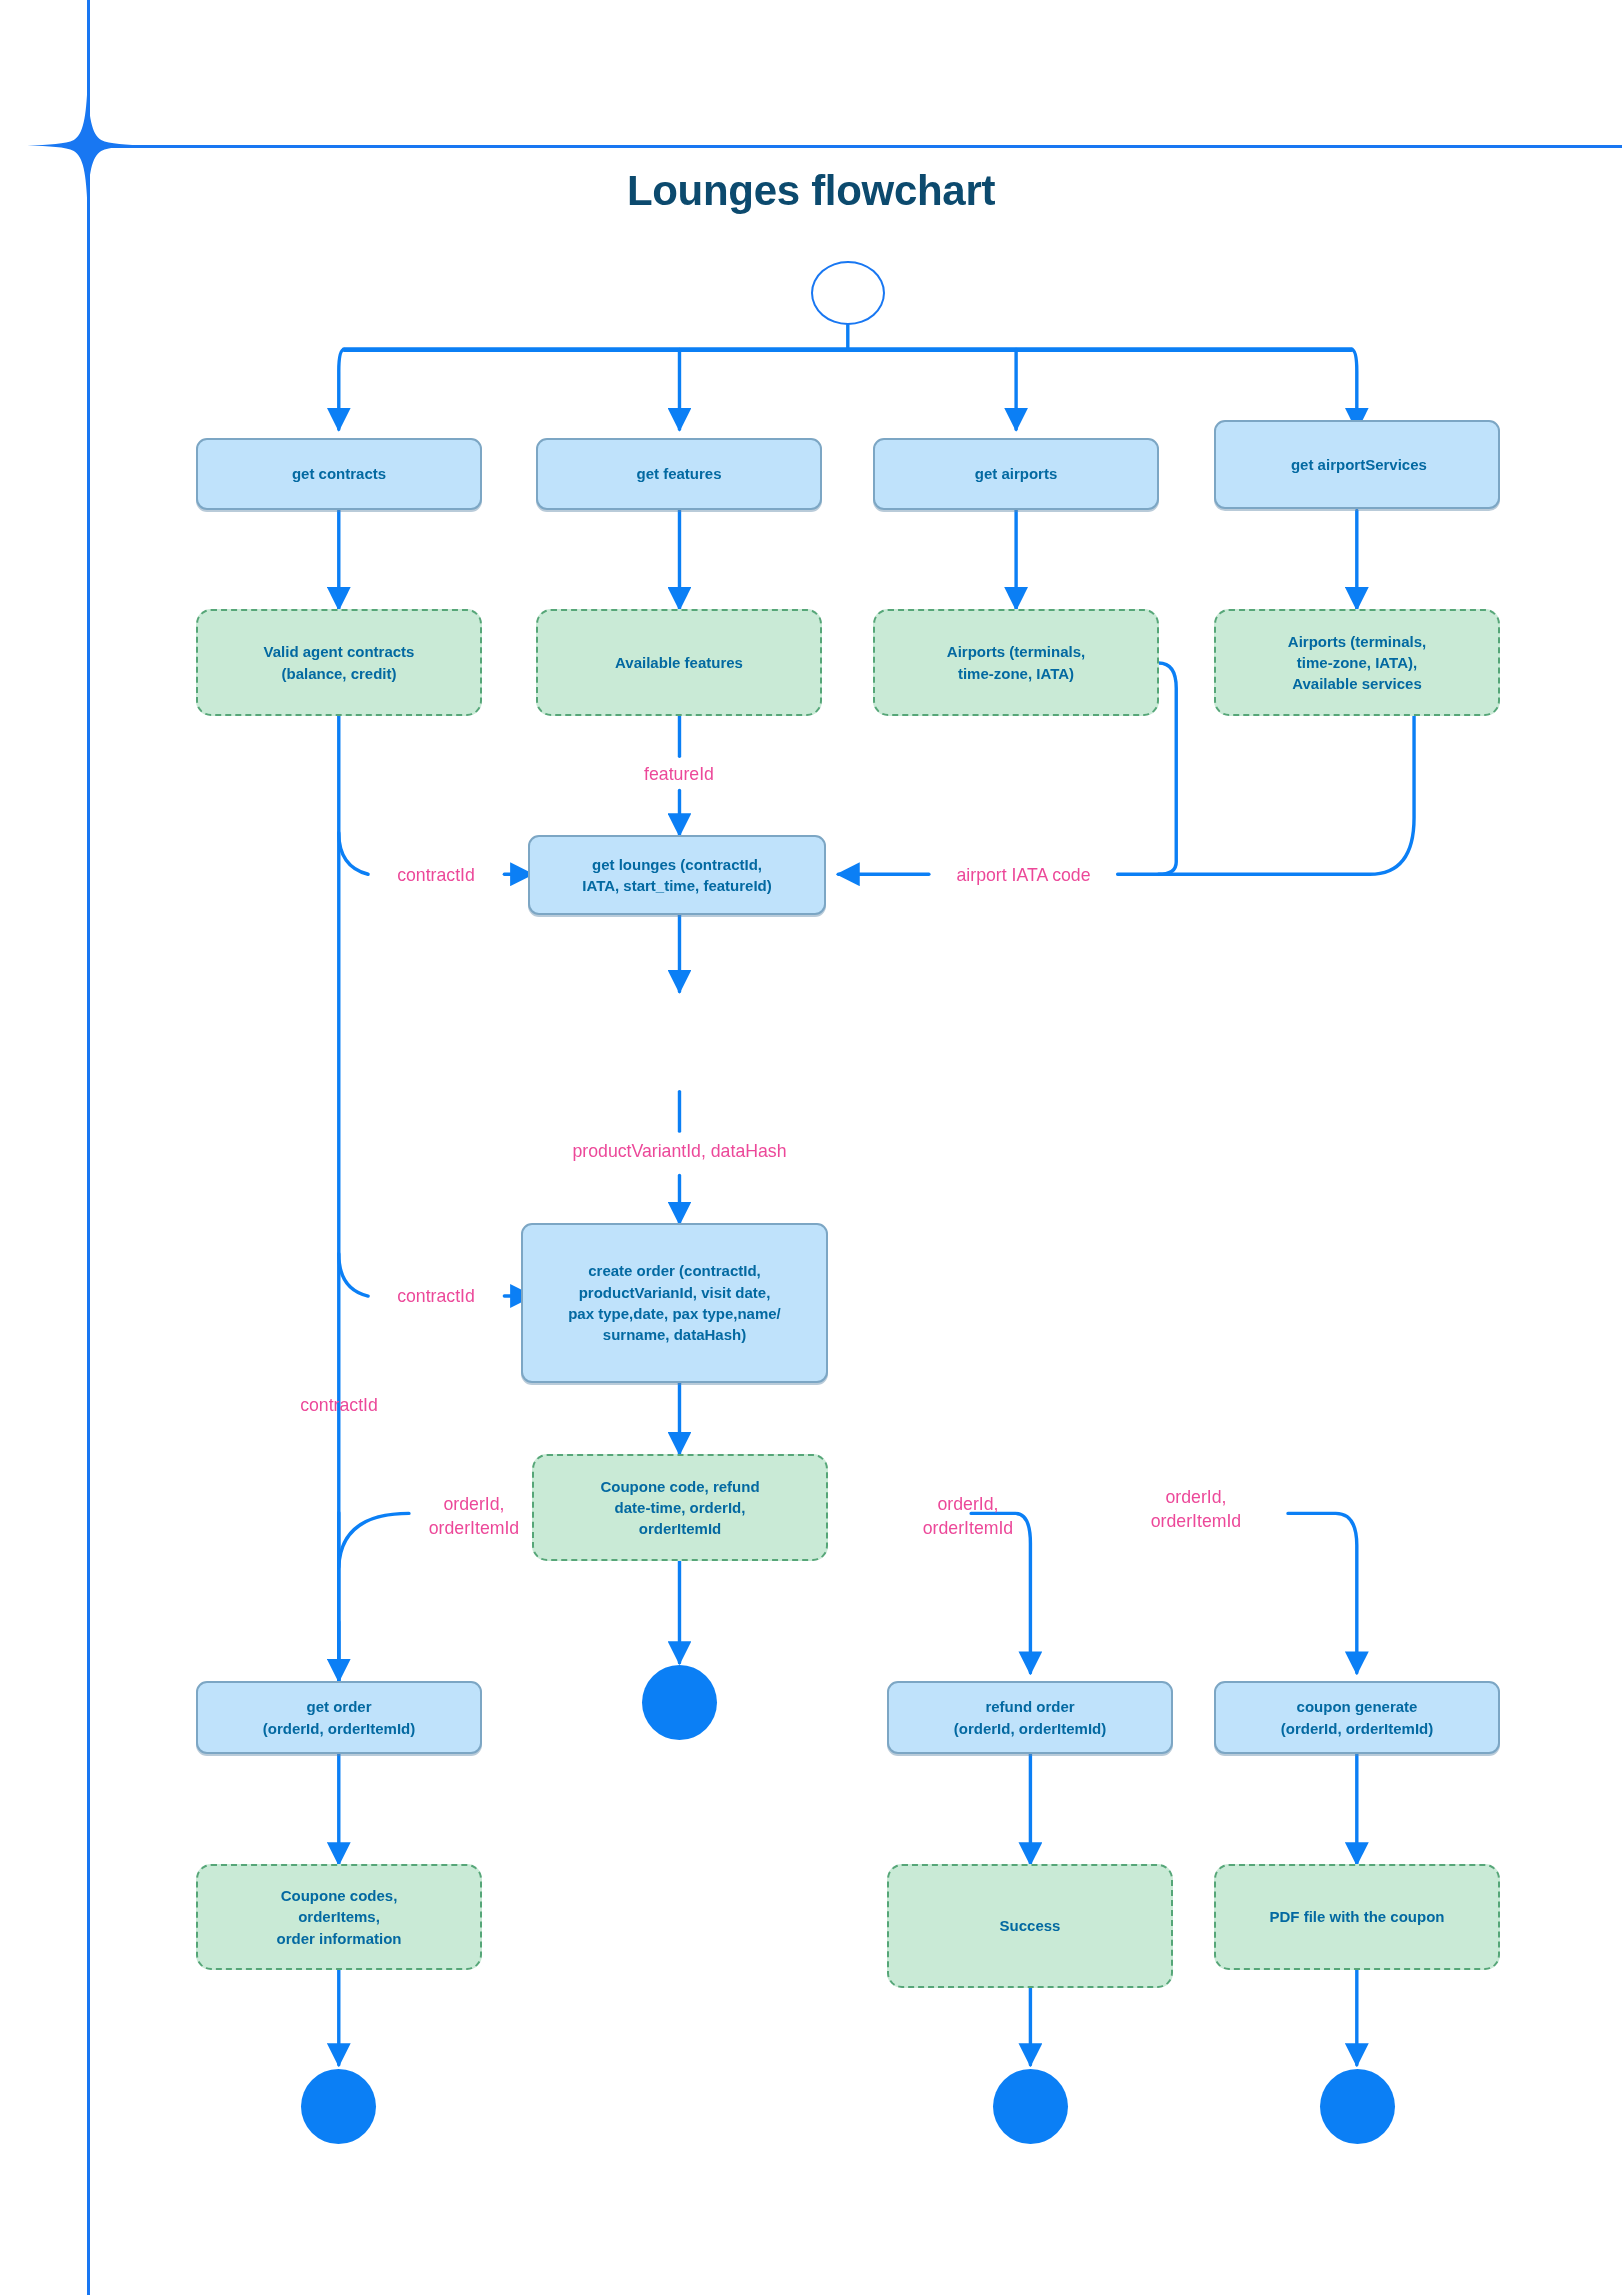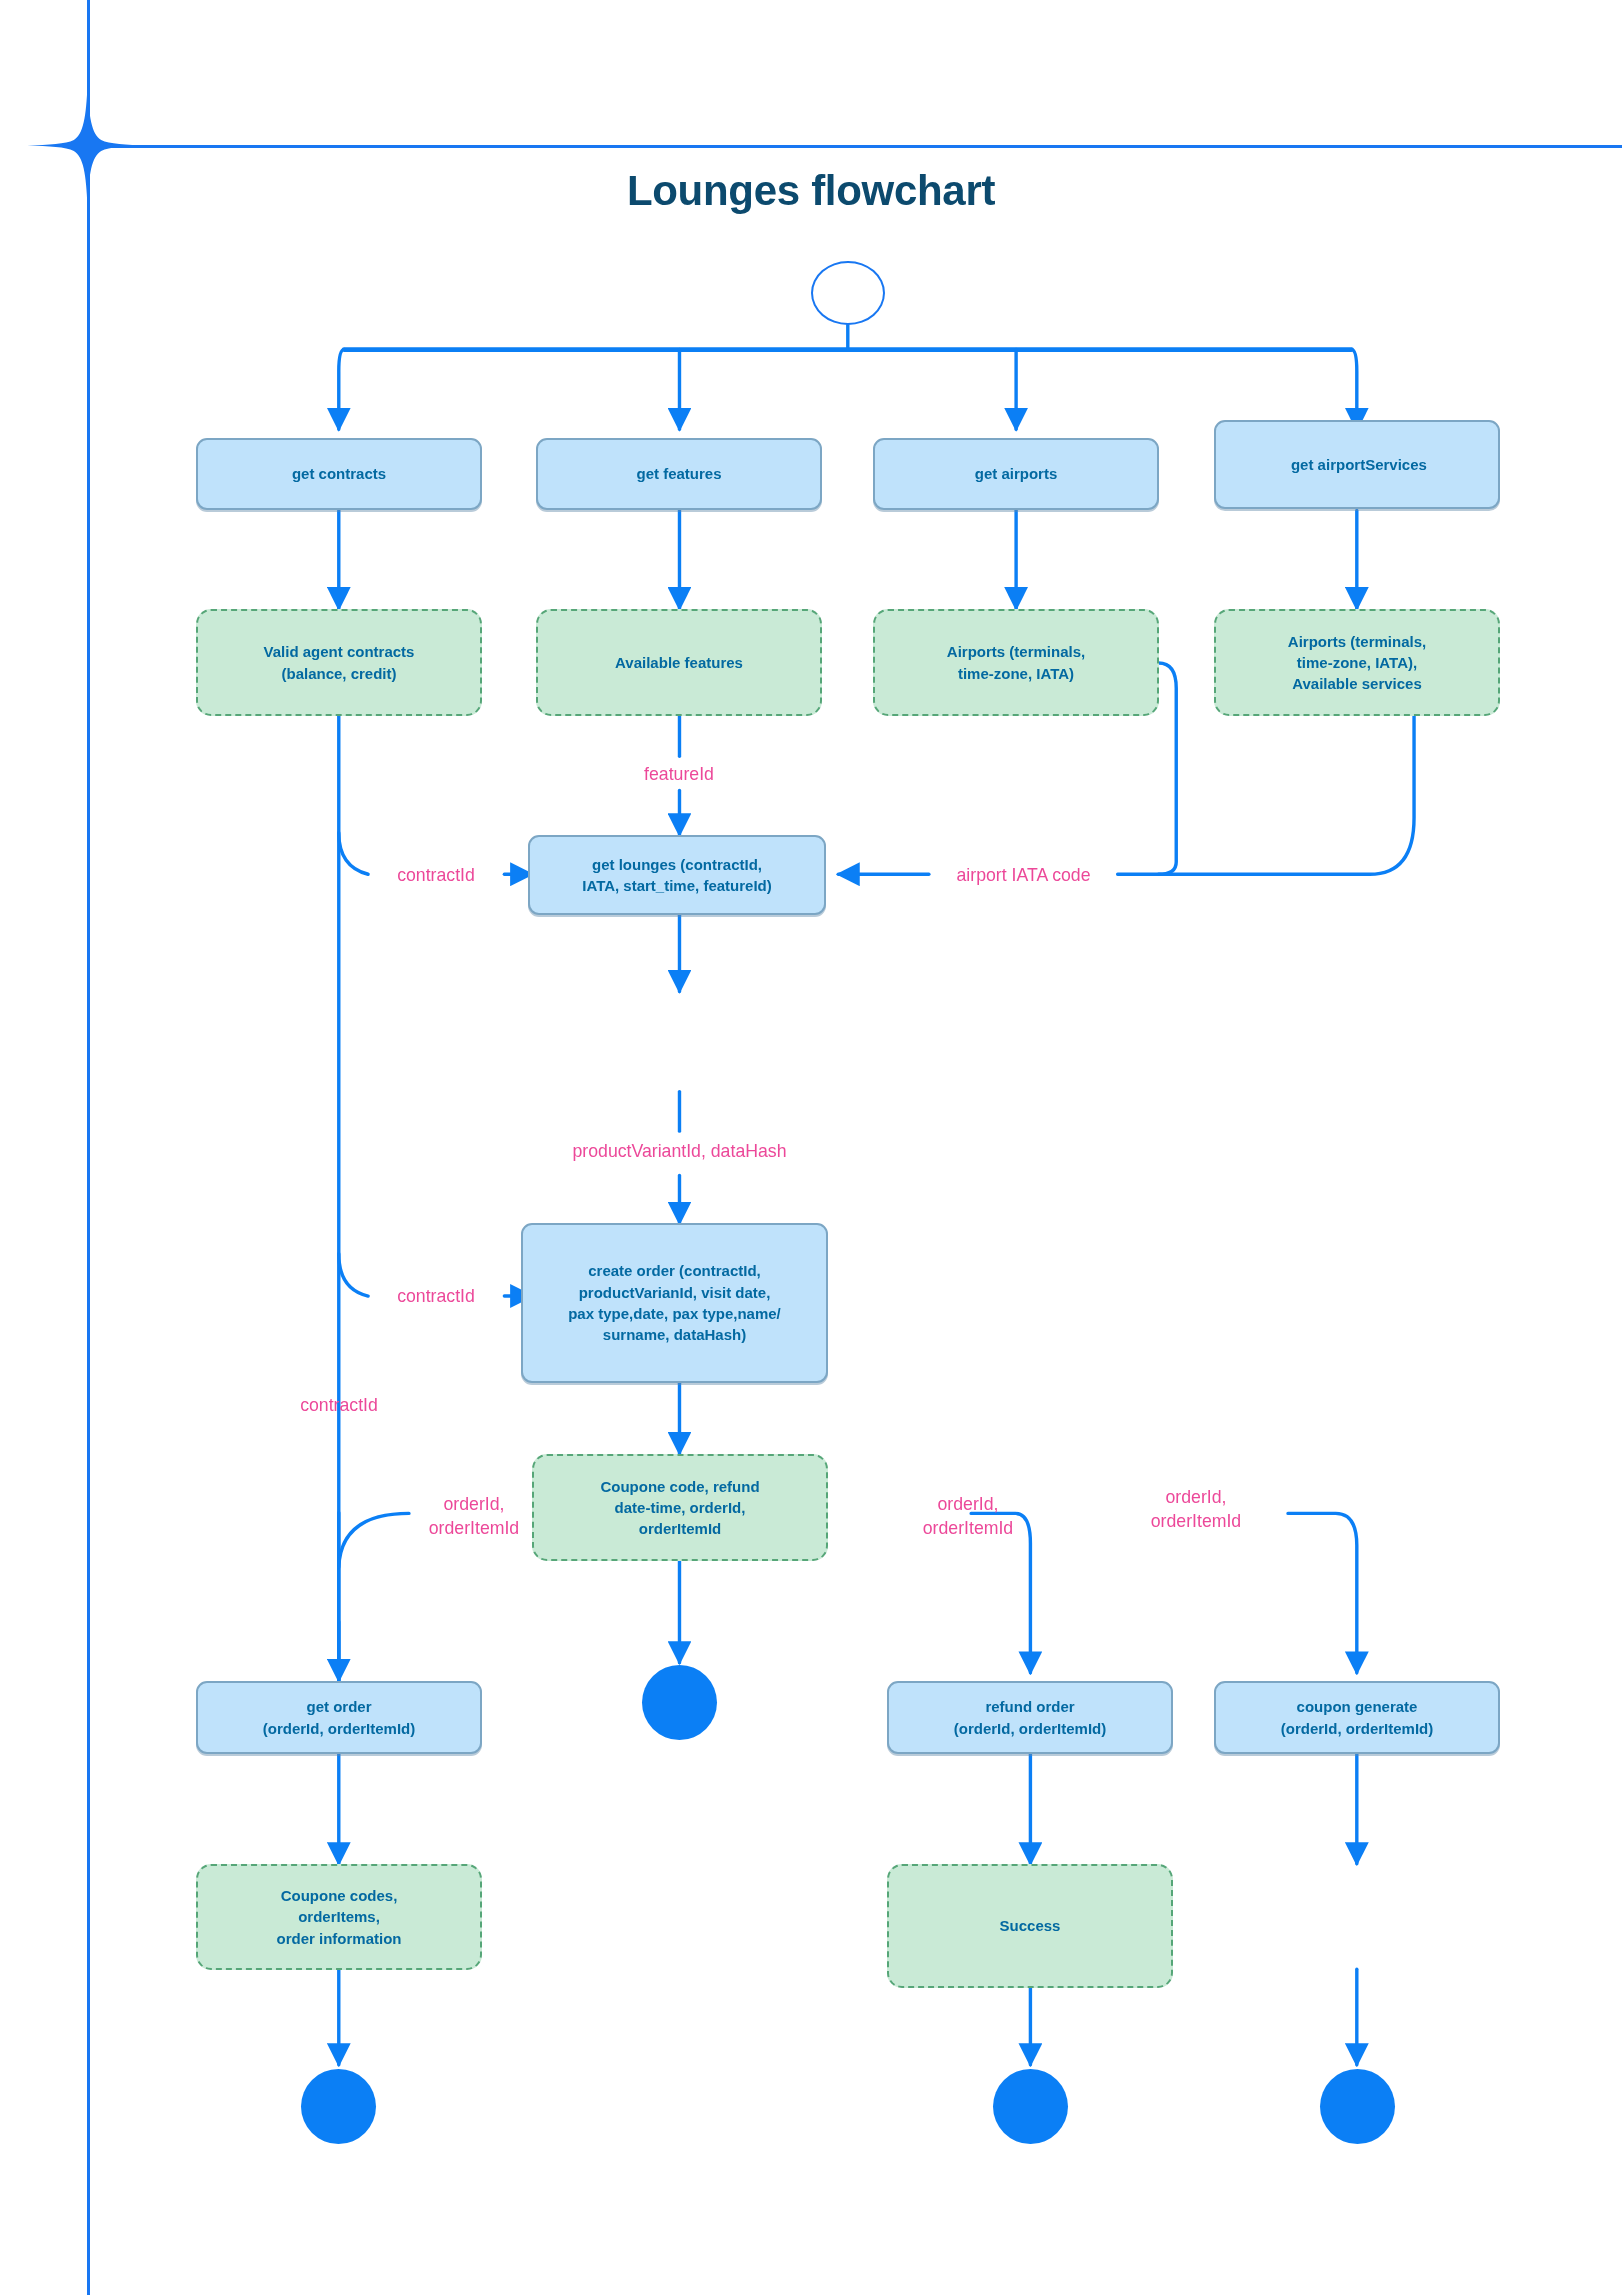--- a/index.html
+++ b/index.html
@@ -266,20 +266,23 @@
   </div>
 
   <div class="node data" style="left:196px; top:1864px; width:286px; height:106px;">
     <span class="label">Coupone codes,
 orderItems,
 order information</span>
   </div>
   <div class="node data" style="left:887px; top:1864px; width:286px; height:124px;">
     <span class="label">Success</span>
   </div>
+  <div class="node data" style="left:1214px; top:1864px; width:286px; height:106px;">
+    <span class="label">PDF file with the coupon</span>
+  </div>
 
   <div class="terminal-end" style="left:642px; top:1665px; width:75px; height:75px;"></div>
   <div class="terminal-end" style="left:301px; top:2069px; width:75px; height:75px;"></div>
   <div class="terminal-end" style="left:993px; top:2069px; width:75px; height:75px;"></div>
   <div class="terminal-end" style="left:1320px; top:2069px; width:75px; height:75px;"></div>
 
   <div class="edge-label" style="left:594px; top:763px; width:170px;">featureId</div>
 
   <div class="edge-label" style="left:368px; top:864px; width:136px;">contractId</div>
 

